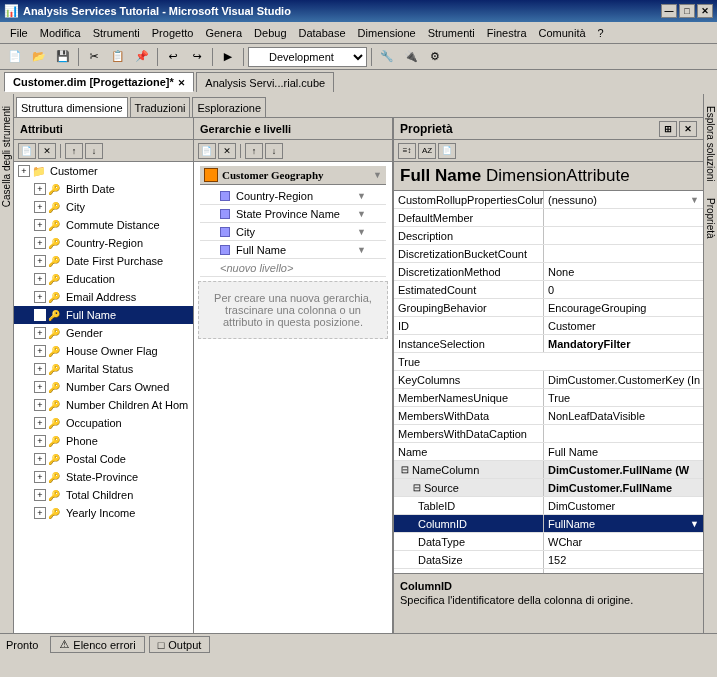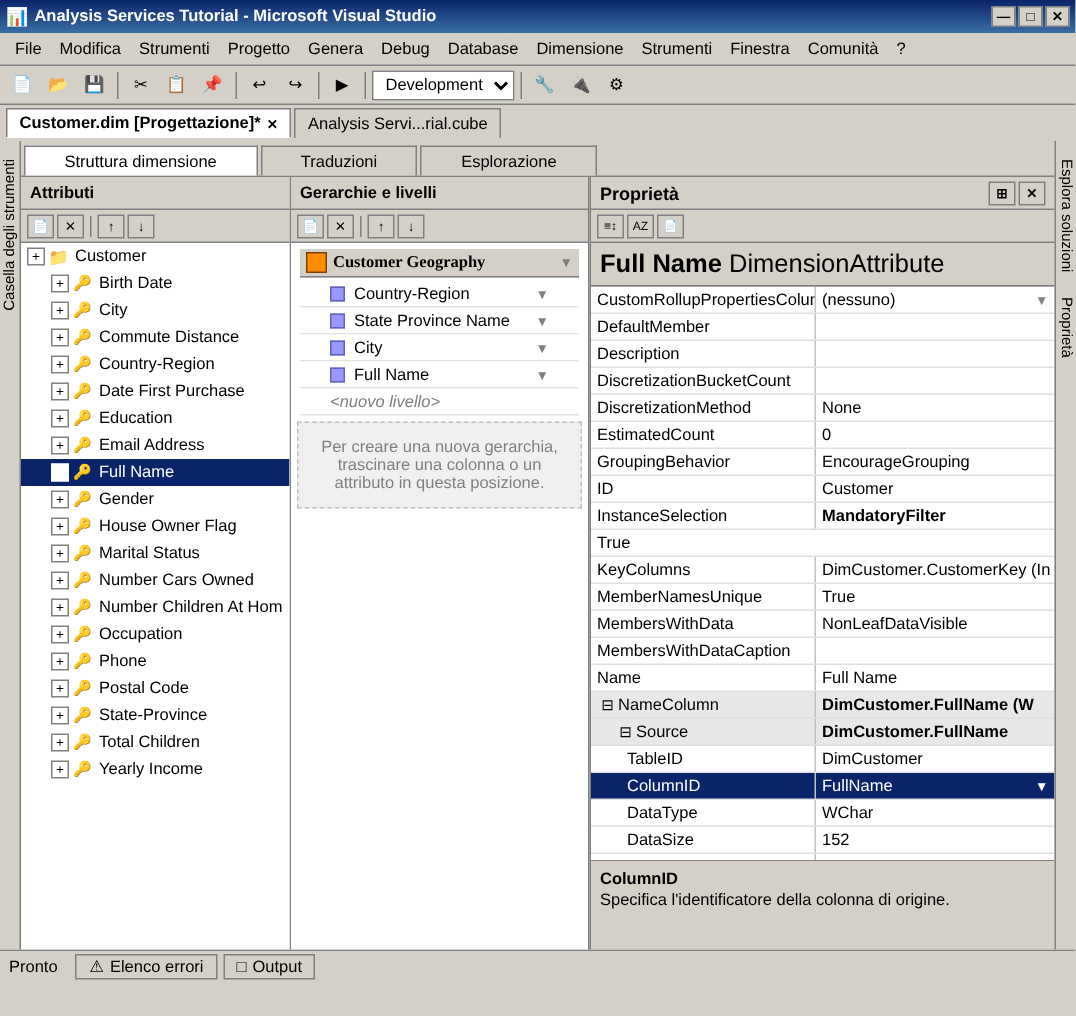--- a/index.html
+++ b/index.html
@@ -56,21 +56,21 @@
     .toolbar-btn {
       width: 22px; height: 22px;
       background: #d4d0c8;
       border: 1px solid transparent;
       cursor: pointer;
       display: flex; align-items: center; justify-content: center;
       font-size: 11px;
     }
     .toolbar-sep { width: 1px; height: 18px; background: #808080; margin: 0 2px; }
     .toolbar-dropdown {
-      height: 20px; padding: 0 4px;
+      height: 20px; padding: 0 16px;
       background: white; border: 1px solid #808080;
       font-size: 11px; cursor: pointer;
     }
 
     
     .tabs-bar {
       background: #d4d0c8;
       height: 24px;
       display: flex;
       align-items: flex-end;
@@ -124,21 +124,21 @@
     
     .inner-tabs {
       background: #d4d0c8;
       height: 24px;
       display: flex;
       align-items: flex-end;
       padding-left: 2px;
       border-bottom: 1px solid #808080;
     }
     .inner-tab {
-      padding: 2px 26px;
+      padding: 2px 4px;
       border: 1px solid #808080;
       border-bottom: none;
       cursor: pointer;
       font-size: 11px;
       background: #d4d0c8;
       margin-right: 2px;
       height: 20px;
       display: flex; align-items: center;
     }
     .inner-tab.active { background: white; }

